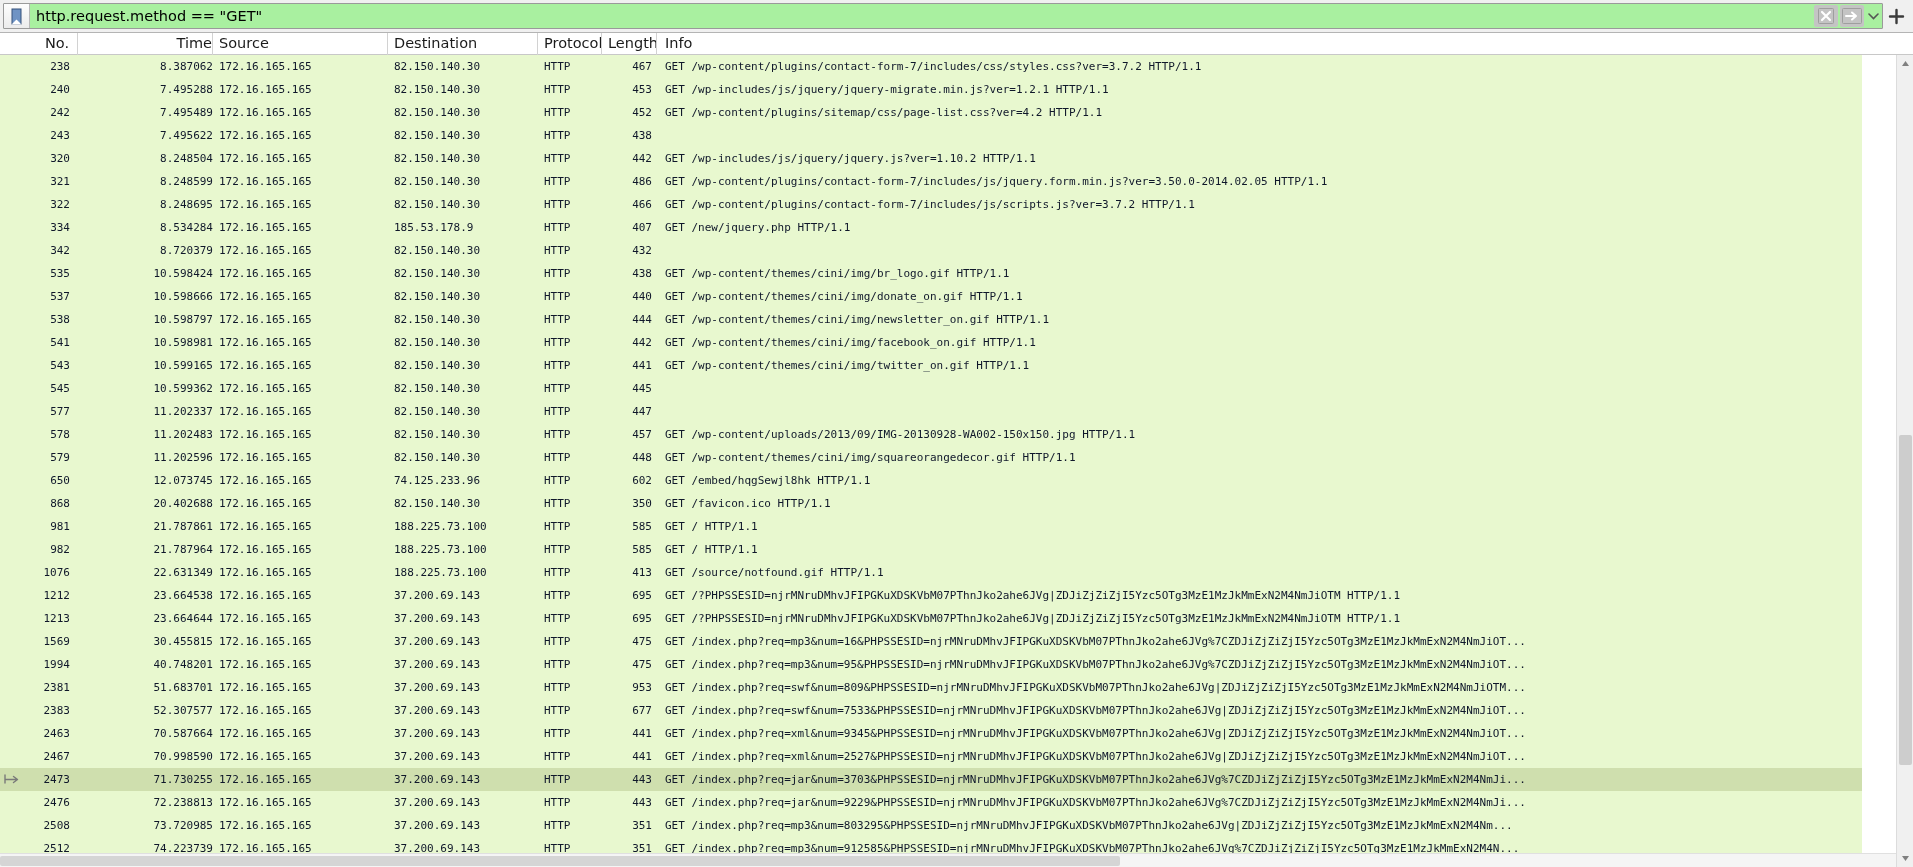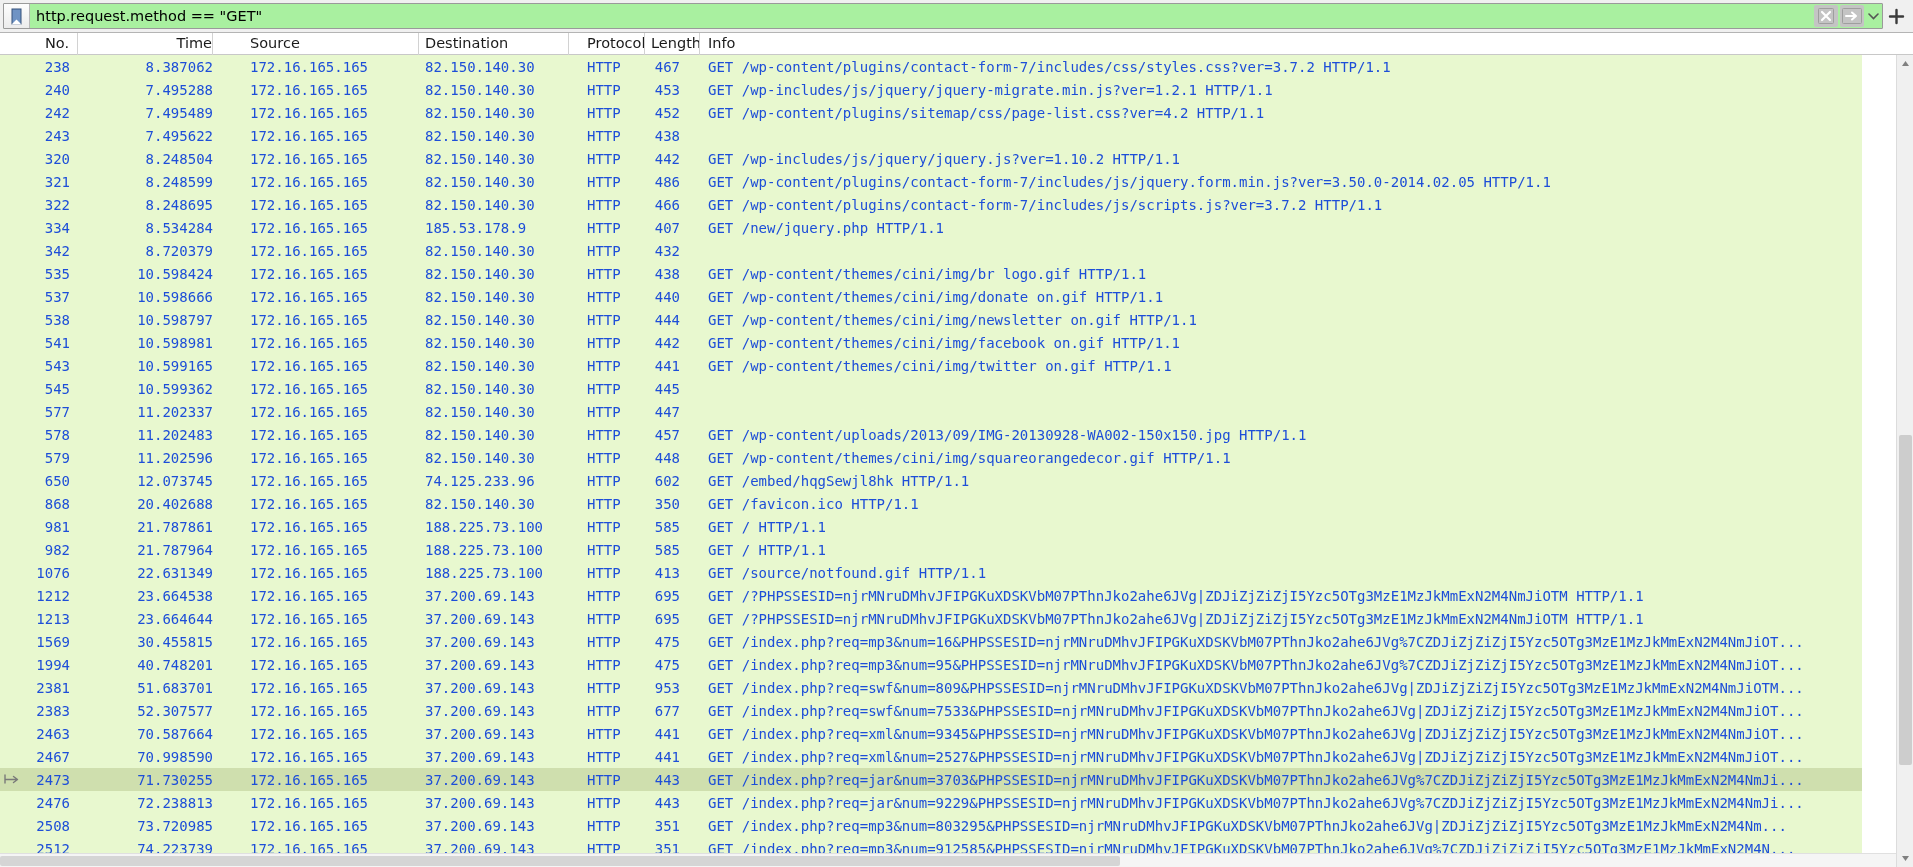--- a/index.html
+++ b/index.html
@@ -119,35 +119,35 @@
   }
   #rows {
     width: 1862px;
     background: #e8f8cf;
   }
   .row {
     display: flex;
     height: 23px;
     align-items: center;
     font-family: "DejaVu Sans Mono", "Liberation Mono", monospace;
-    font-size: 14px;
-    color: #1d4ed8;
+    font-size: 11px;
+    color: #0f172a;
     background: #e8f8cf;
     white-space: nowrap;
     cursor: default;
   }
   .row.selected {
     background: #cfdfae;
   }
   .c-no      { width: 78px;  text-align: right; padding-right: 8px; flex: 0 0 78px; }
   .c-time    { width: 135px; text-align: right;  padding-left: 6px;  flex: 0 0 135px; }
-  .c-src     { width: 175px; padding-left: 6px; flex: 0 0 175px; margin-left: 31px; }
+  .c-src     { width: 175px; padding-left: 6px; flex: 0 0 175px; }
   .c-dst     { width: 150px; padding-left: 6px; flex: 0 0 150px; }
-  .c-proto   { width: 64px;  padding-left: 6px; flex: 0 0 64px; margin-left: 12px; }
-  .c-len     { width: 55px;  text-align: right; padding-right: 20px; flex: 0 0 55px; }
+  .c-proto   { width: 64px;  padding-left: 6px; flex: 0 0 64px; }
+  .c-len     { width: 55px;  text-align: right; padding-right: 5px; flex: 0 0 55px; }
   .c-info    { flex: 1 1 auto; padding-left: 8px; overflow: hidden; }
 
   
   .sel-marker {
     position: absolute;
     left: 4px;
     width: 18px;
     height: 23px;
     display: flex;
     align-items: center;

